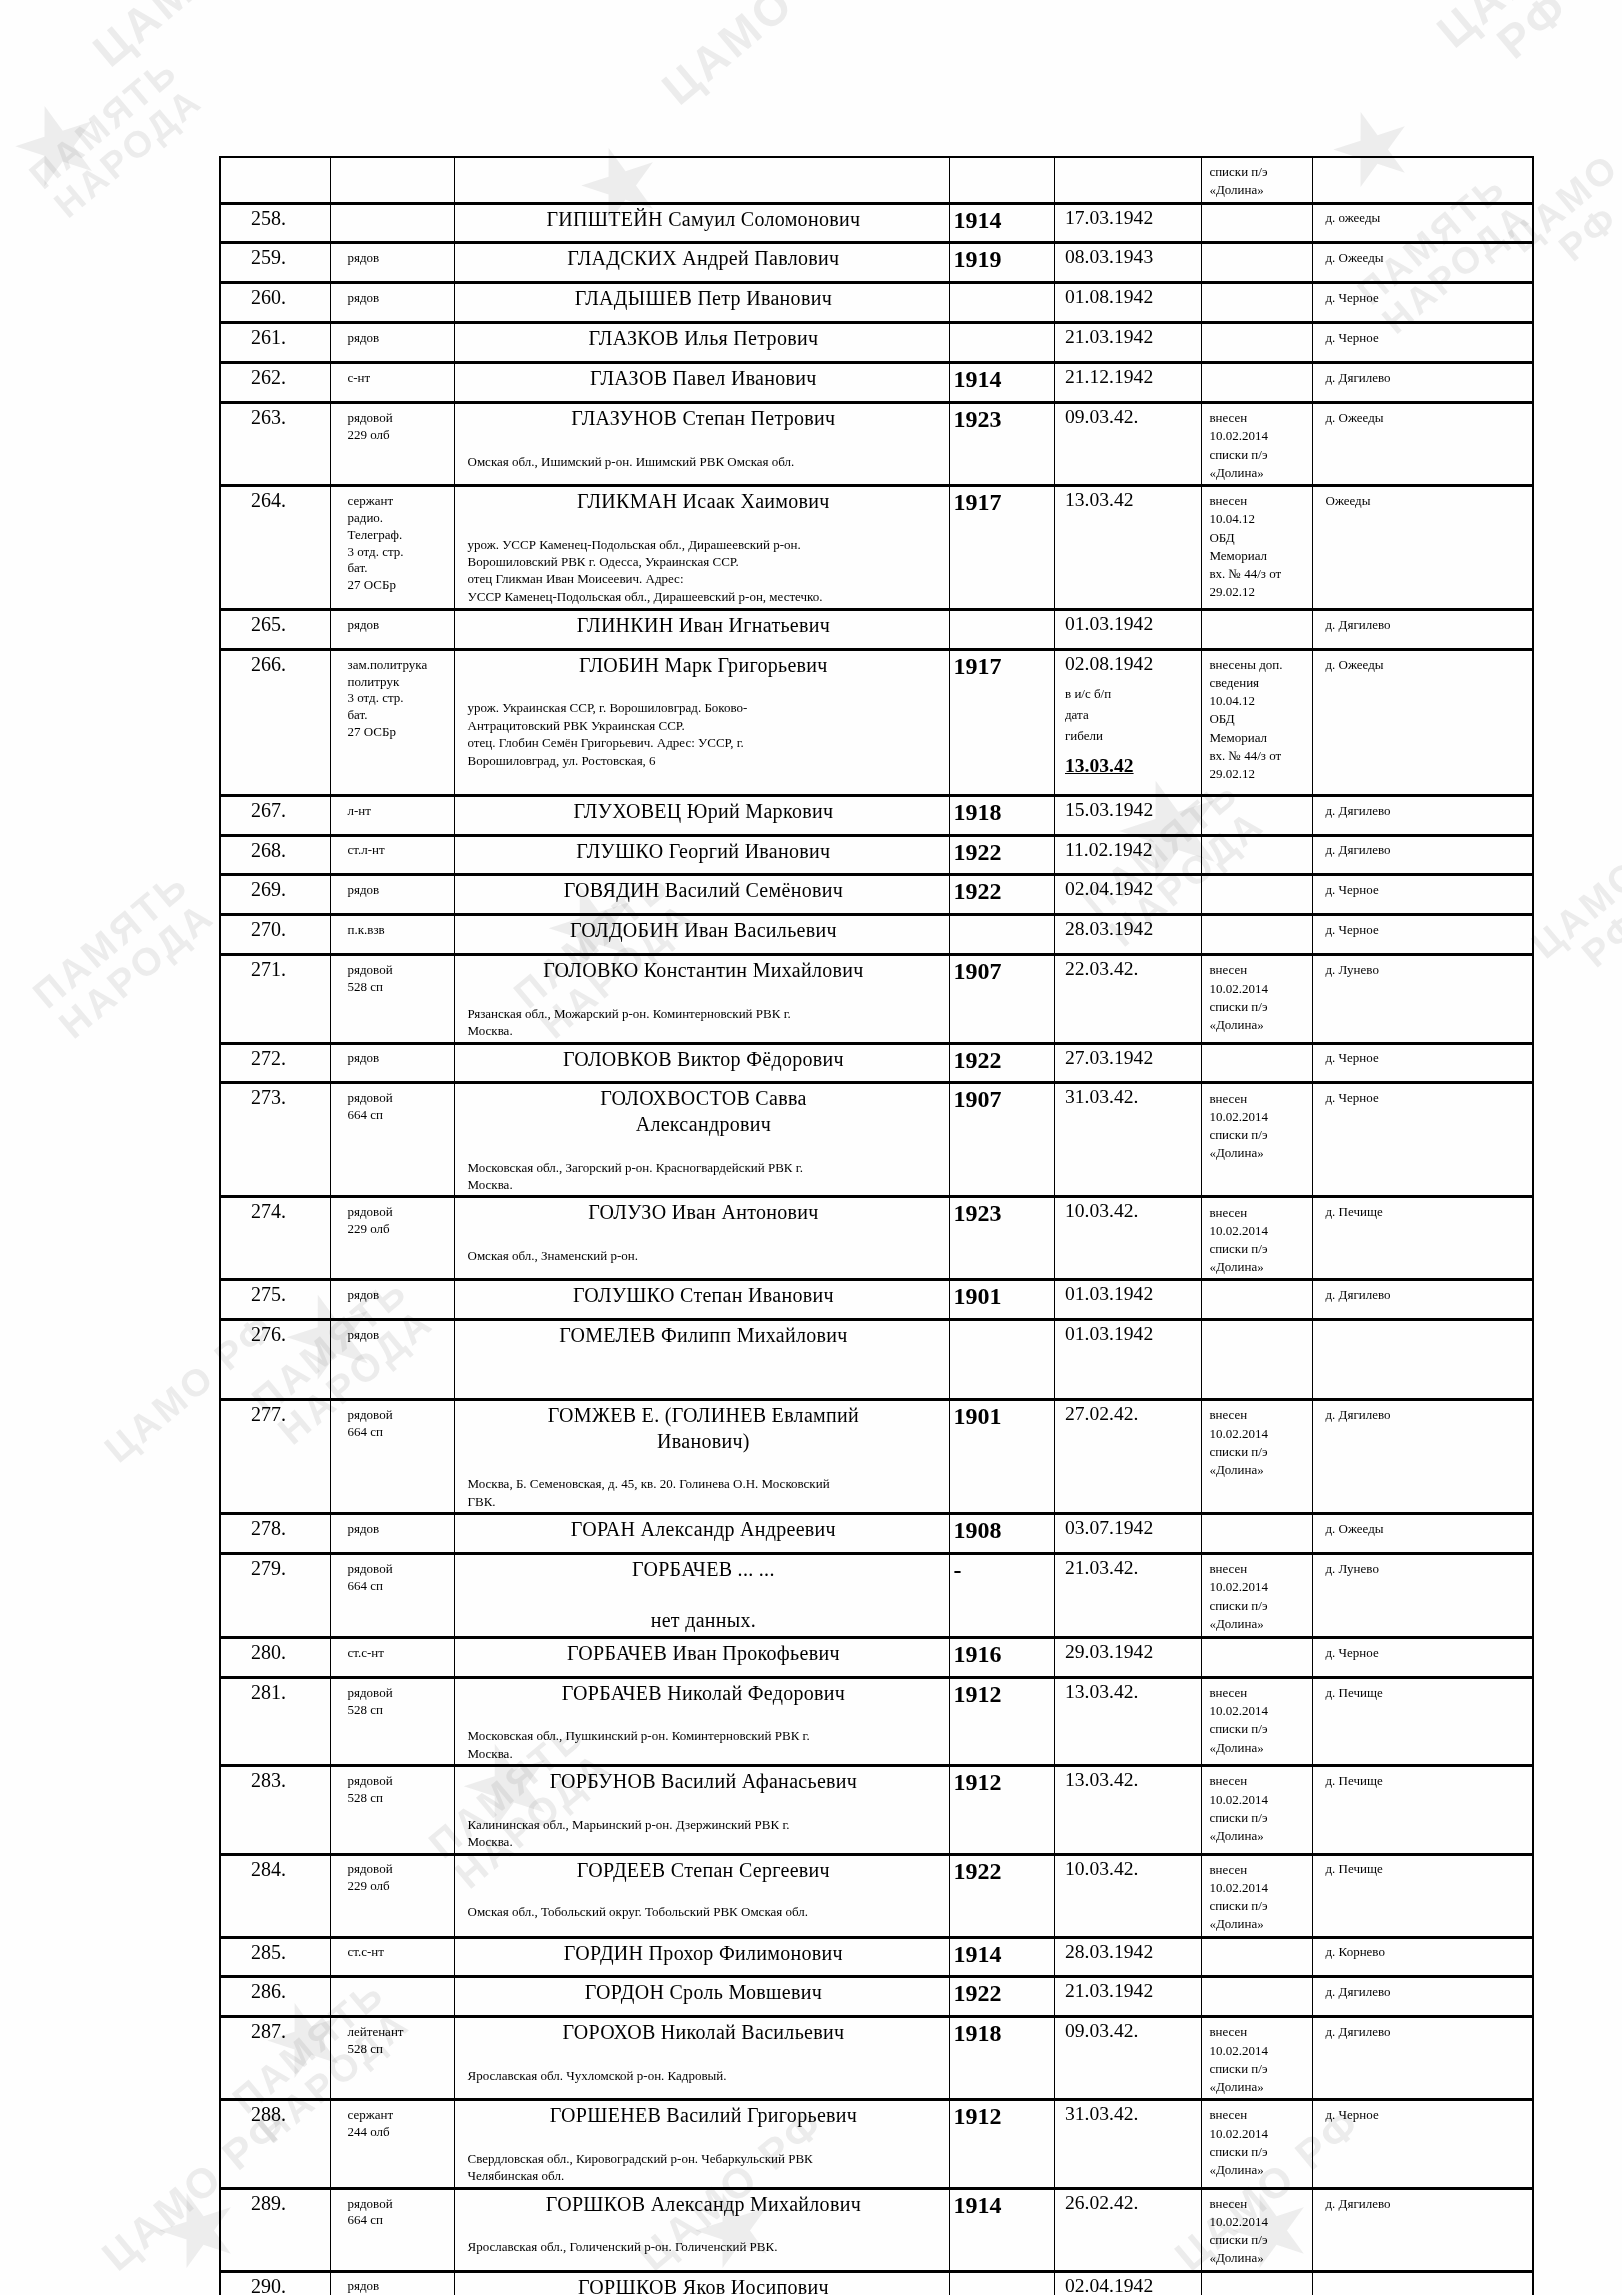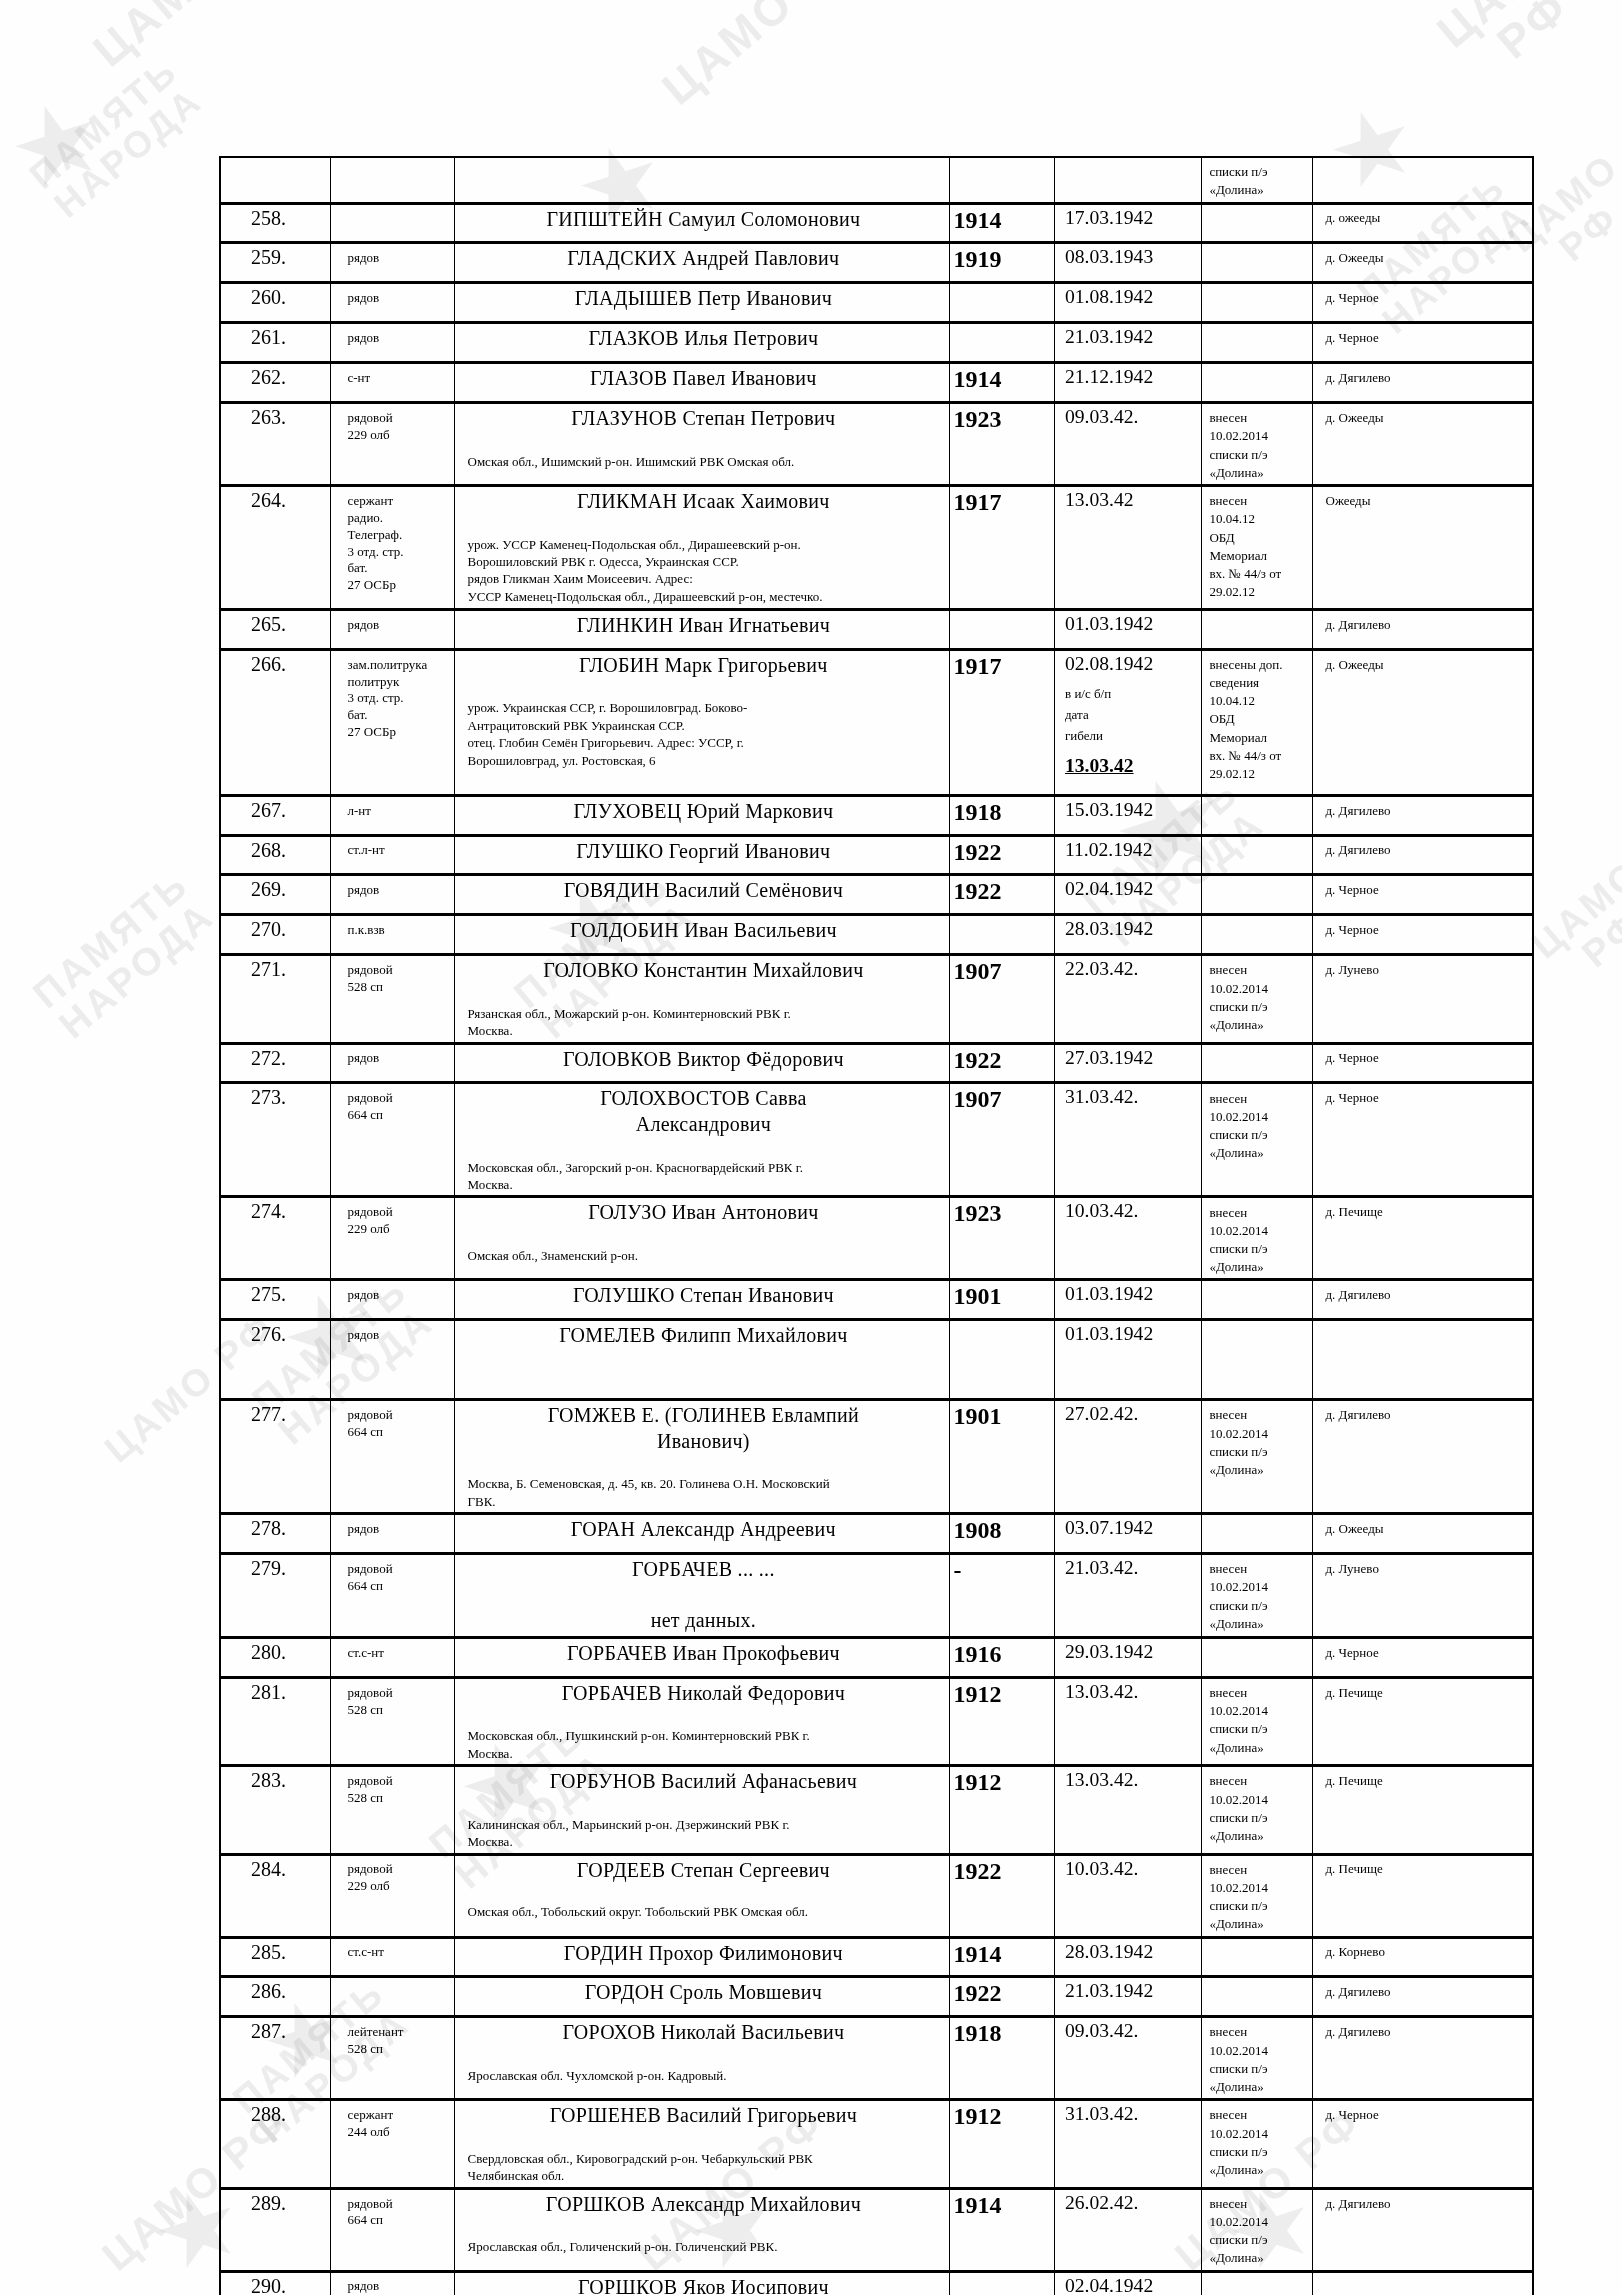--- a/index.html
+++ b/index.html
@@ -222,21 +222,21 @@
       <td class="c-rank"><span class="rank">сержант
 радио.
 Телеграф.
 3 отд. стр.
 бат.
 27 ОСБр</span></td>
       <td class="c-name">
         <div class="nm">ГЛИКМАН Исаак Хаимович</div>
         <div class="det">урож. УССР Каменец-Подольская обл., Дирашеевский р-он.
 Ворошиловский РВК г. Одесса, Украинская ССР.
-рядов Гликман Хаим Моисеевич. Адрес:
+отец Гликман Иван Моисеевич. Адрес:
 УССР Каменец-Подольская обл., Дирашеевский р-он, местечко.</div>
       </td>
       <td class="c-year"><span class="yr">1917</span></td>
       <td class="c-date">
         <div class="dt">13.03.42</div>
 
       </td>
       <td class="c-note"><span class="note">внесен
 10.04.12
 ОБД

